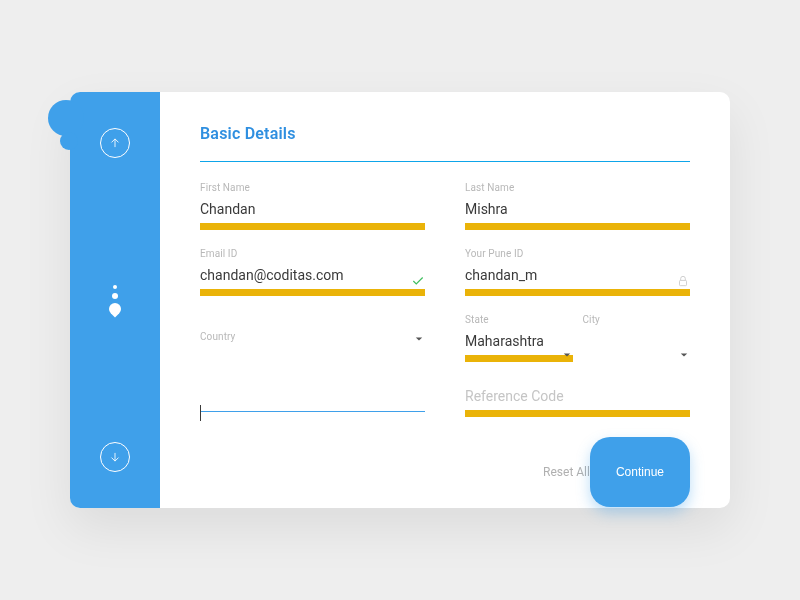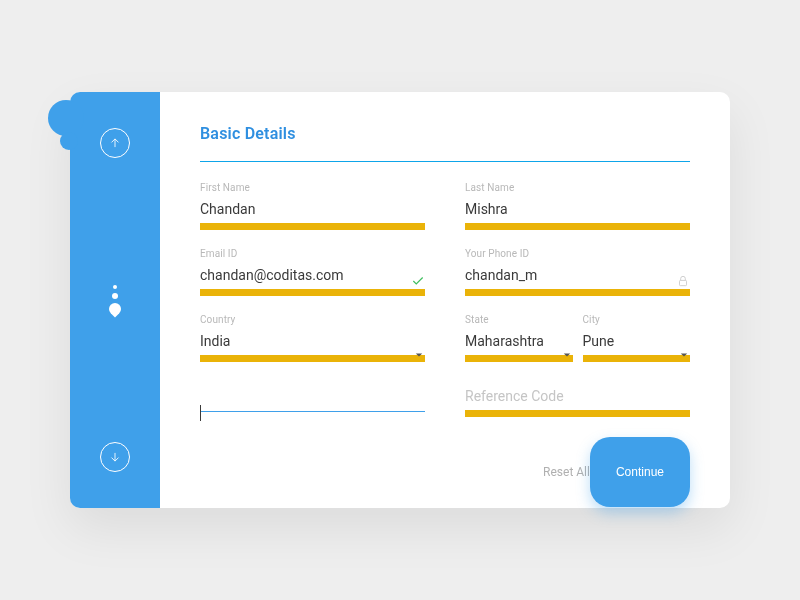--- a/index.html
+++ b/index.html
@@ -141,50 +141,48 @@
         <div class="field">
           <span class="label">Email ID</span>
           <input class="value" type="text" value="chandan@coditas.com" style="">
           <span class="icon-right">
             <svg viewBox="0 0 24 24">
                 <path d="M4 12l5 5L20 6" stroke="#3fbf5f" stroke-width="2" fill="none"></path>
               </svg>
           </span>
         </div>
         <div class="field">
-          <span class="label">Your Phone ID</span>
+          <span class="label">Your Pune ID</span>
           <input class="value" type="text" readonly="" value="chandan_m" style="">
           <span class="icon-right">
             <svg viewBox="0 0 24 24">
                 <rect x="6" y="11" width="12" height="9" rx="1.5" stroke="#c9c9c9" stroke-width="1.5" fill="none"></rect>
                 <path d="M8 11V8a4 4 0 0 1 8 0v3" stroke="#c9c9c9" stroke-width="1.5" fill="none"></path>
               </svg>
           </span>
         </div>
       </div>
 
       <div class="row">
         <div class="field">
           <span class="label">Country</span>
-          <input class="value" type="text" readonly="" value="India" style="">
           <span class="chevron"><svg viewBox="0 0 10 10">
                 <path d="M1 3l4 4 4-4"></path>
               </svg></span>
         </div>
         <div class="subrow" style="flex:1">
           <div class="field">
             <span class="label">State</span>
             <input class="value" type="text" readonly="" value="Maharashtra" style="">
             <span class="chevron"><svg viewBox="0 0 10 10">
                   <path d="M1 3l4 4 4-4"></path>
                 </svg></span>
           </div>
           <div class="field">
             <span class="label">City</span>
-            <input class="value" type="text" readonly="" value="Pune" style="">
             <span class="chevron"><svg viewBox="0 0 10 10">
                   <path d="M1 3l4 4 4-4"></path>
                 </svg></span>
           </div>
         </div>
       </div>
 
       <div class="row">
         <div class="field caret-in">
           <input class="value active" type="text" value="" style="">

